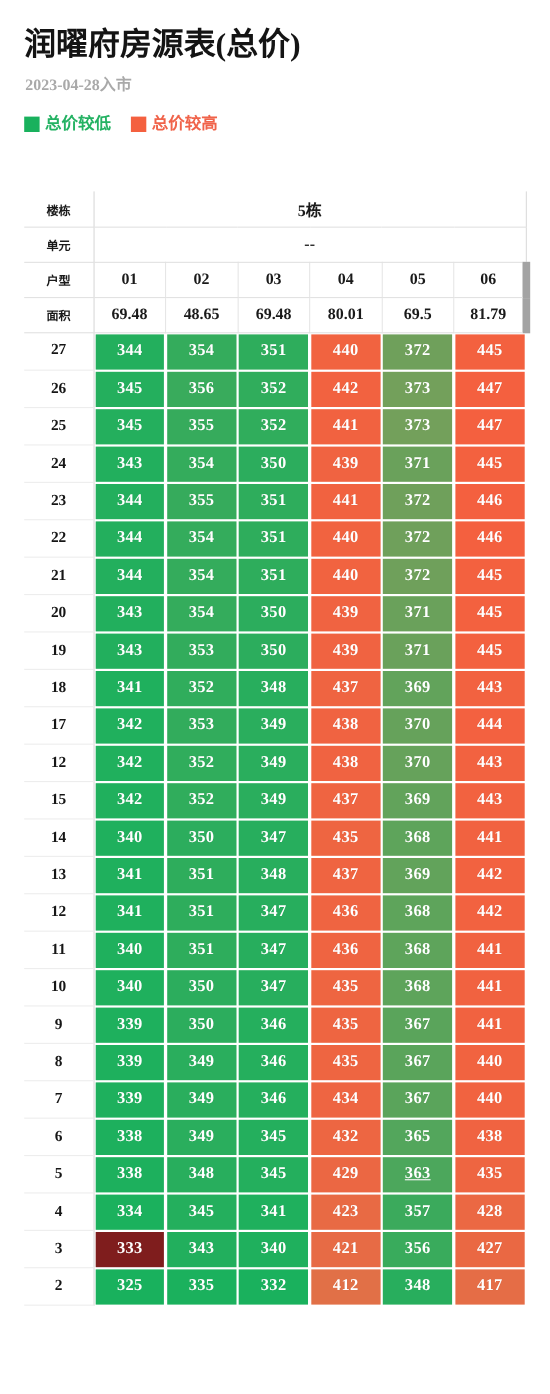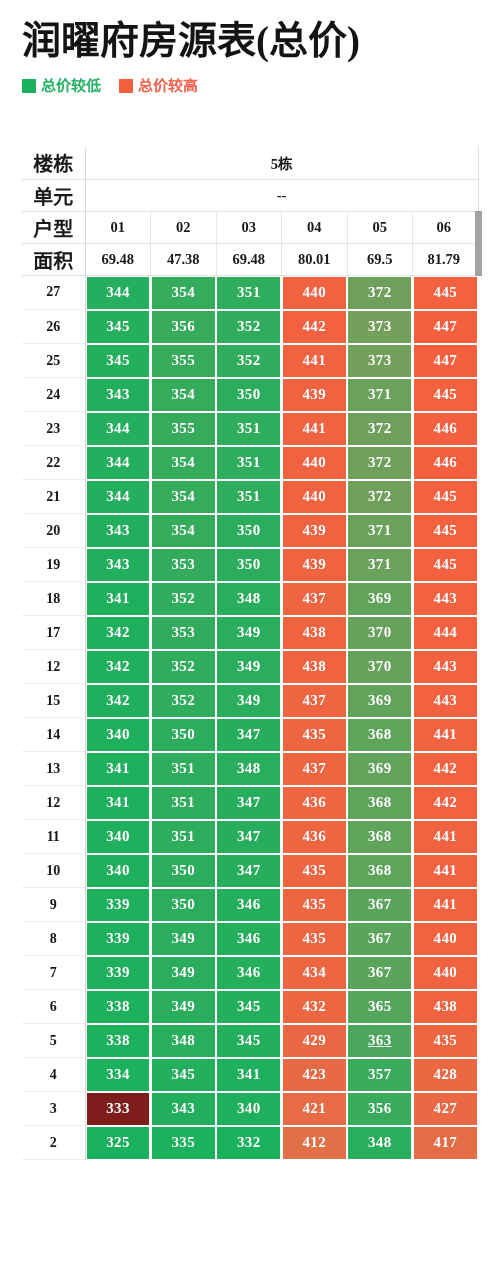--- a/index.html
+++ b/index.html
@@ -20,21 +20,21 @@
     width: 500px;
     height: 1267px;
     box-sizing: border-box;
     padding: 0 22px;
   }
 
   
   .title {
     margin: 0;
     padding-top: 22px;
-    font-size: 39px;
+    font-size: 29px;
     line-height: 38px;
     font-weight: 700;
     color: #141414;
     letter-spacing: 0px;
     font-family: "Liberation Serif", "DejaVu Serif", serif;
   }
   .subtitle {
     margin: 9px 0 0 1px;
     font-size: 14.5px;
     line-height: 18px;
@@ -84,21 +84,21 @@
     padding: 0;
     margin: 0;
     text-align: center;
     vertical-align: middle;
     font-family: "Liberation Serif", "DejaVu Serif", serif;
   }
 
   
   tr.hrow { height: 32px; }
   tr.hrow .rh {
-    font-size: 20px;
+    font-size: 11px;
     font-weight: 700;
     color: #1a1a1a;
     border-right: 1px solid #d9d9d9;
     border-bottom: 1px solid #e2e2e2;
   }
   tr.hrow .hc {
     font-size: 14.5px;
     font-weight: 700;
     color: #1a1a1a;
     border-bottom: 1px solid #e2e2e2;
@@ -140,20 +140,21 @@
     text-shadow: 0 0 1px rgba(0,0,0,0.10);
     font-family: "Liberation Serif", "DejaVu Serif", serif;
   }
 </style>
 </head>
 <body>
 
 <div class="page">
 
   <h1 class="title">润曜府房源表(总价)</h1>
+  <div class="subtitle">2023-04-28入市</div>
 
   <div class="legend">
     <div class="legend-item low">
       <span class="legend-swatch" style="background: rgb(25, 177, 93);"></span>
       <span class="legend-label">总价较低</span>
     </div>
     <div class="legend-item high">
       <span class="legend-swatch" style="background: rgb(244, 96, 63);"></span>
       <span class="legend-label">总价较高</span>
     </div>
@@ -188,21 +189,21 @@
           <td class="hc">02</td>
           <td class="hc">03</td>
           <td class="hc">04</td>
           <td class="hc">05</td>
           <td class="hc">06</td>
         </tr>
 
         <tr class="hrow area">
           <th class="rh">面积</th>
           <td class="hc">69.48</td>
-          <td class="hc">47.38</td>
+          <td class="hc">48.65</td>
           <td class="hc">69.48</td>
           <td class="hc">80.01</td>
           <td class="hc">69.5</td>
           <td class="hc">81.79</td>
         </tr>
 
           <tr class="drow">
             <th class="rh">27</th>
             <td class="cell">
               <div class="chip" style="background: rgb(35, 175, 93);">344</div>

